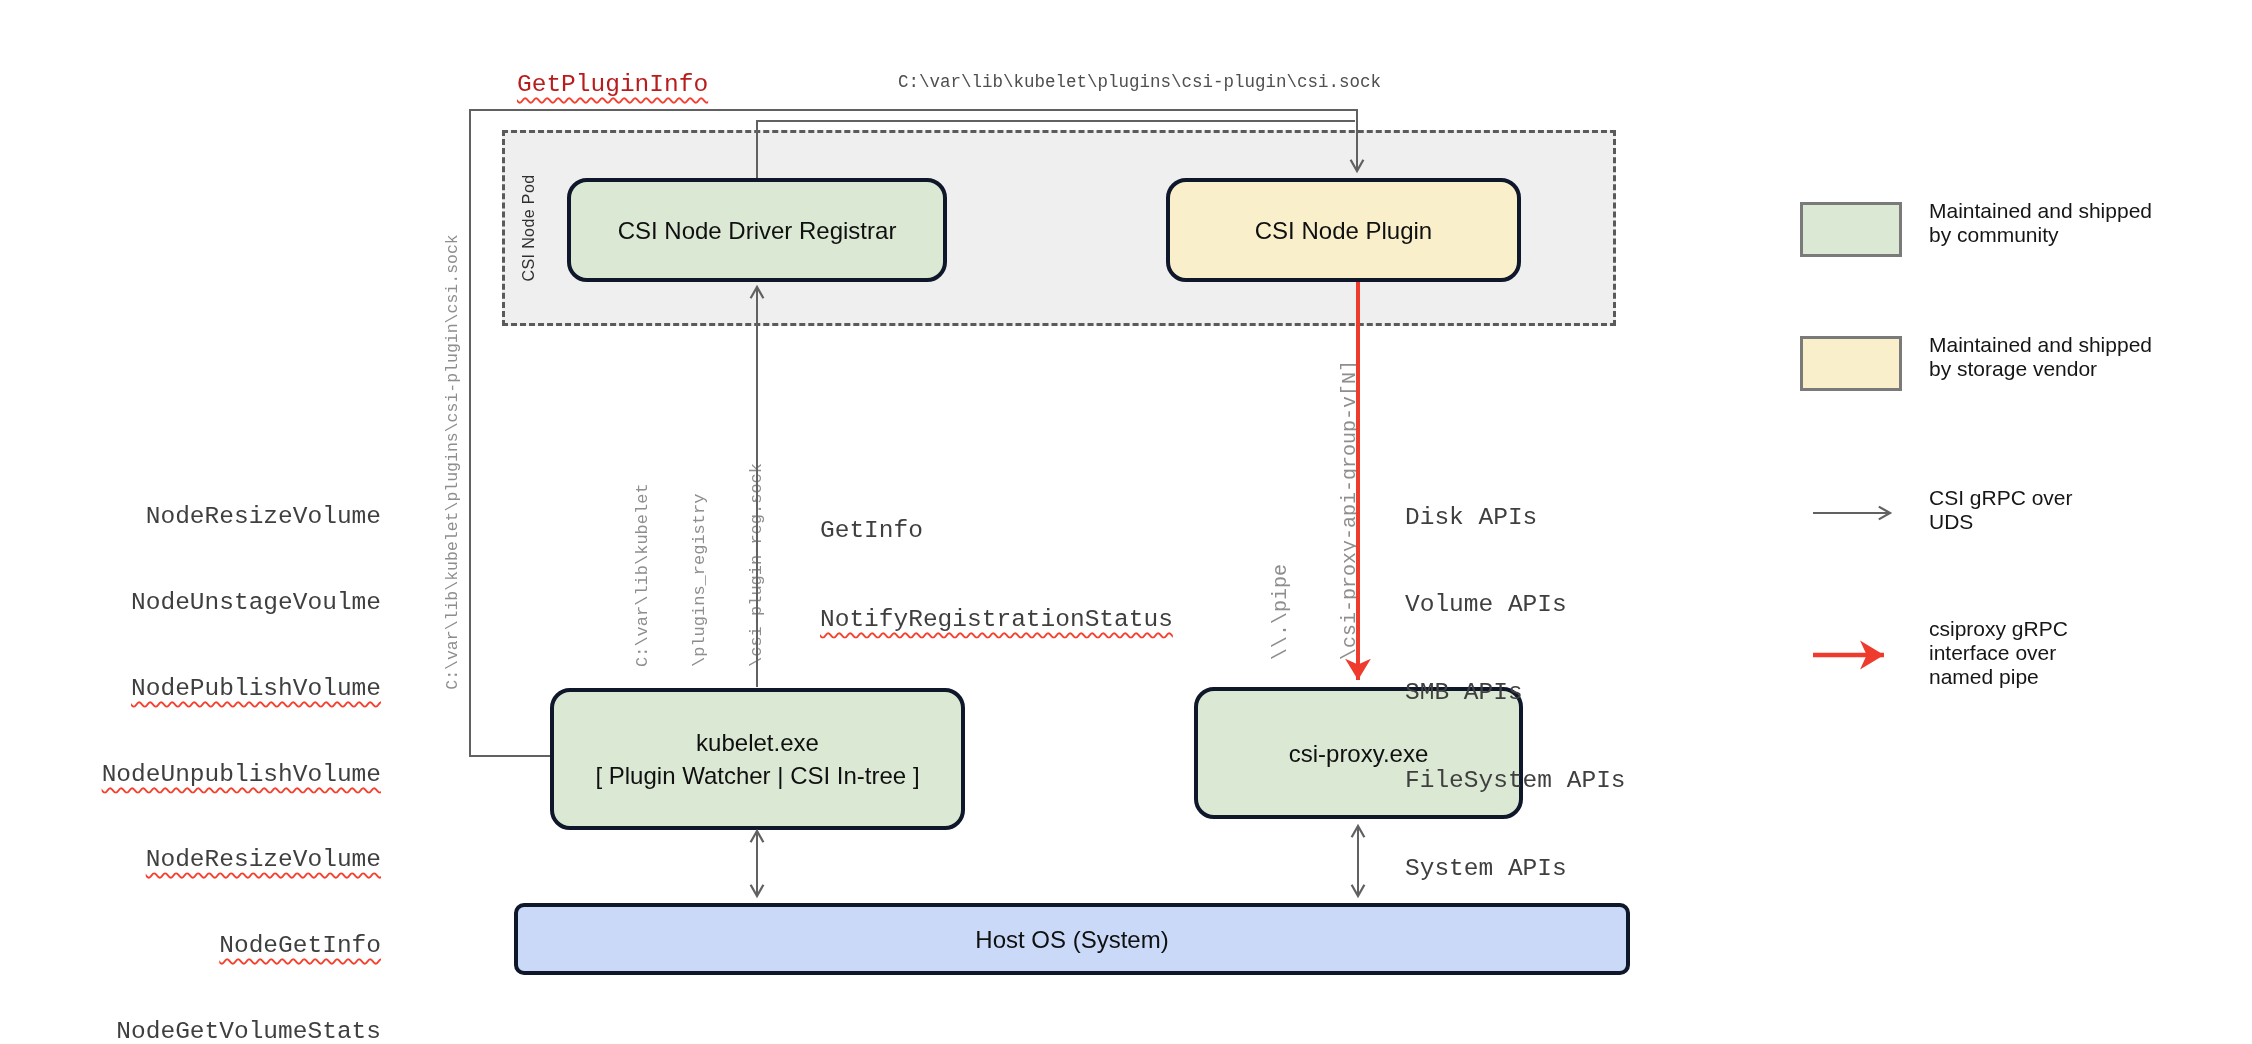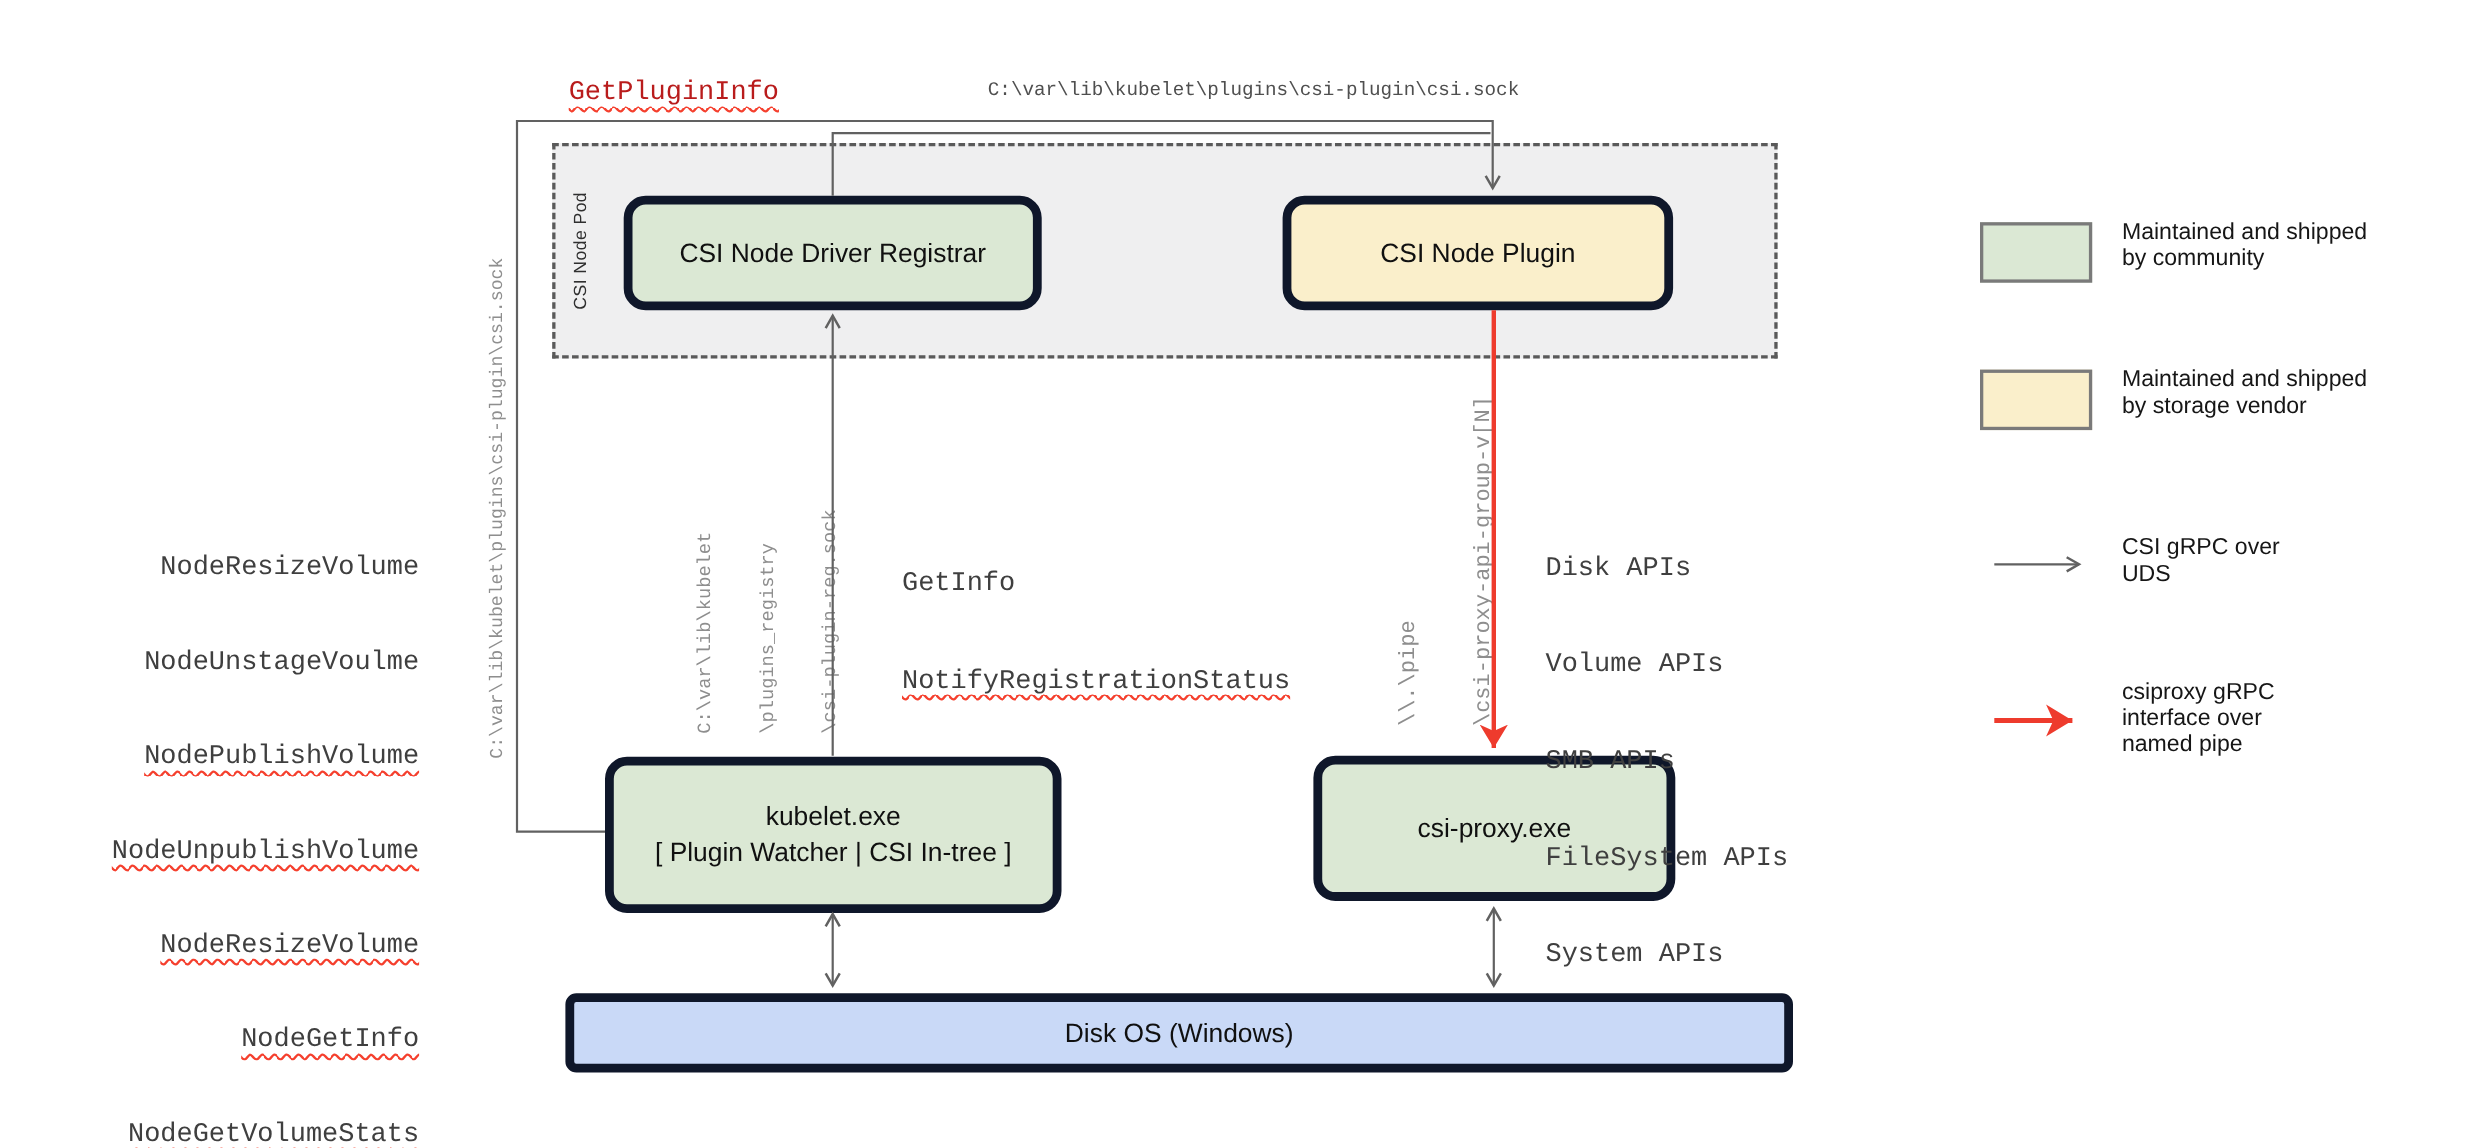--- a/index.html
+++ b/index.html
@@ -3,21 +3,21 @@
 <meta charset="utf-8">
 <style>
   html,body{margin:0;padding:0;background:#ffffff;}
   #canvas{
     position:relative;width:2252px;height:1044px;background:#ffffff;overflow:hidden;
     font-family:"Liberation Sans", sans-serif;color:#141414;
   }
   .abs{position:absolute;}
   .mono{font-family:"Liberation Mono","DejaVu Sans Mono",monospace;}
   .box{
-    position:absolute;box-sizing:border-box;border:8px solid #0f172a;border-radius:20px;
+    position:absolute;box-sizing:border-box;border:4px solid #0f172a;border-radius:20px;
     display:flex;align-items:center;justify-content:center;text-align:center;
     font-size:24px;line-height:33px;color:#101010;white-space:pre-line;
   }
   .green{background:#dbe8d4;}
   .yellow{background:#faefcb;}
   .blue{background:#c9d9f7;border-radius:10px;}
   .pod{
     position:absolute;box-sizing:border-box;background:#efeff0;
     border:3px dashed #5a5a5a;
   }
@@ -40,21 +40,21 @@
 <div id="canvas">
 
   <div class="pod" style="left:502px;top:130px;width:1114px;height:196px;"></div>
   <div class="abs rot" style="left:529px;top:228px;font-size:16px;color:#2f2f2f;letter-spacing:0.4px;white-space:pre;">CSI Node Pod</div>
 
   <div class="box green" style="left:567px;top:178px;width:380px;height:104px;">CSI Node Driver Registrar</div>
   <div class="box yellow" style="left:1166px;top:178px;width:355px;height:104px;">CSI Node Plugin</div>
   <div class="box green" style="left:550px;top:688px;width:415px;height:142px;">kubelet.exe
 [ Plugin Watcher | CSI In-tree ]</div>
   <div class="box green" style="left:1194px;top:687px;width:329px;height:132px;">csi-proxy.exe</div>
-  <div class="box blue" style="left:514px;top:903px;width:1116px;height:72px;">Disk OS (Windows)</div>
+  <div class="box blue" style="left:514px;top:903px;width:1116px;height:72px;">Host OS (System)</div>
 
   <div class="abs mono squiggle" style="left:517px;top:71px;font-size:24.5px;color:#b91c1c;">GetPluginInfo</div>
   <div class="abs mono" style="left:898px;top:72px;font-size:17.5px;color:#4f4f4f;white-space:pre;">C:\var\lib\kubelet\plugins\csi-plugin\csi.sock</div>
 
   <div class="abs mono vpath rot" style="left:452px;top:462px;font-size:16.5px;">C:\var\lib\kubelet\plugins\csi-plugin\csi.sock</div>
 
   <div class="abs mono methods" style="left:95px;top:446px;width:286px;">
     <div>NodeResizeVolume</div>
     <div>NodeUnstageVoulme</div>
     <div class="squiggle">NodePublishVolume</div>

